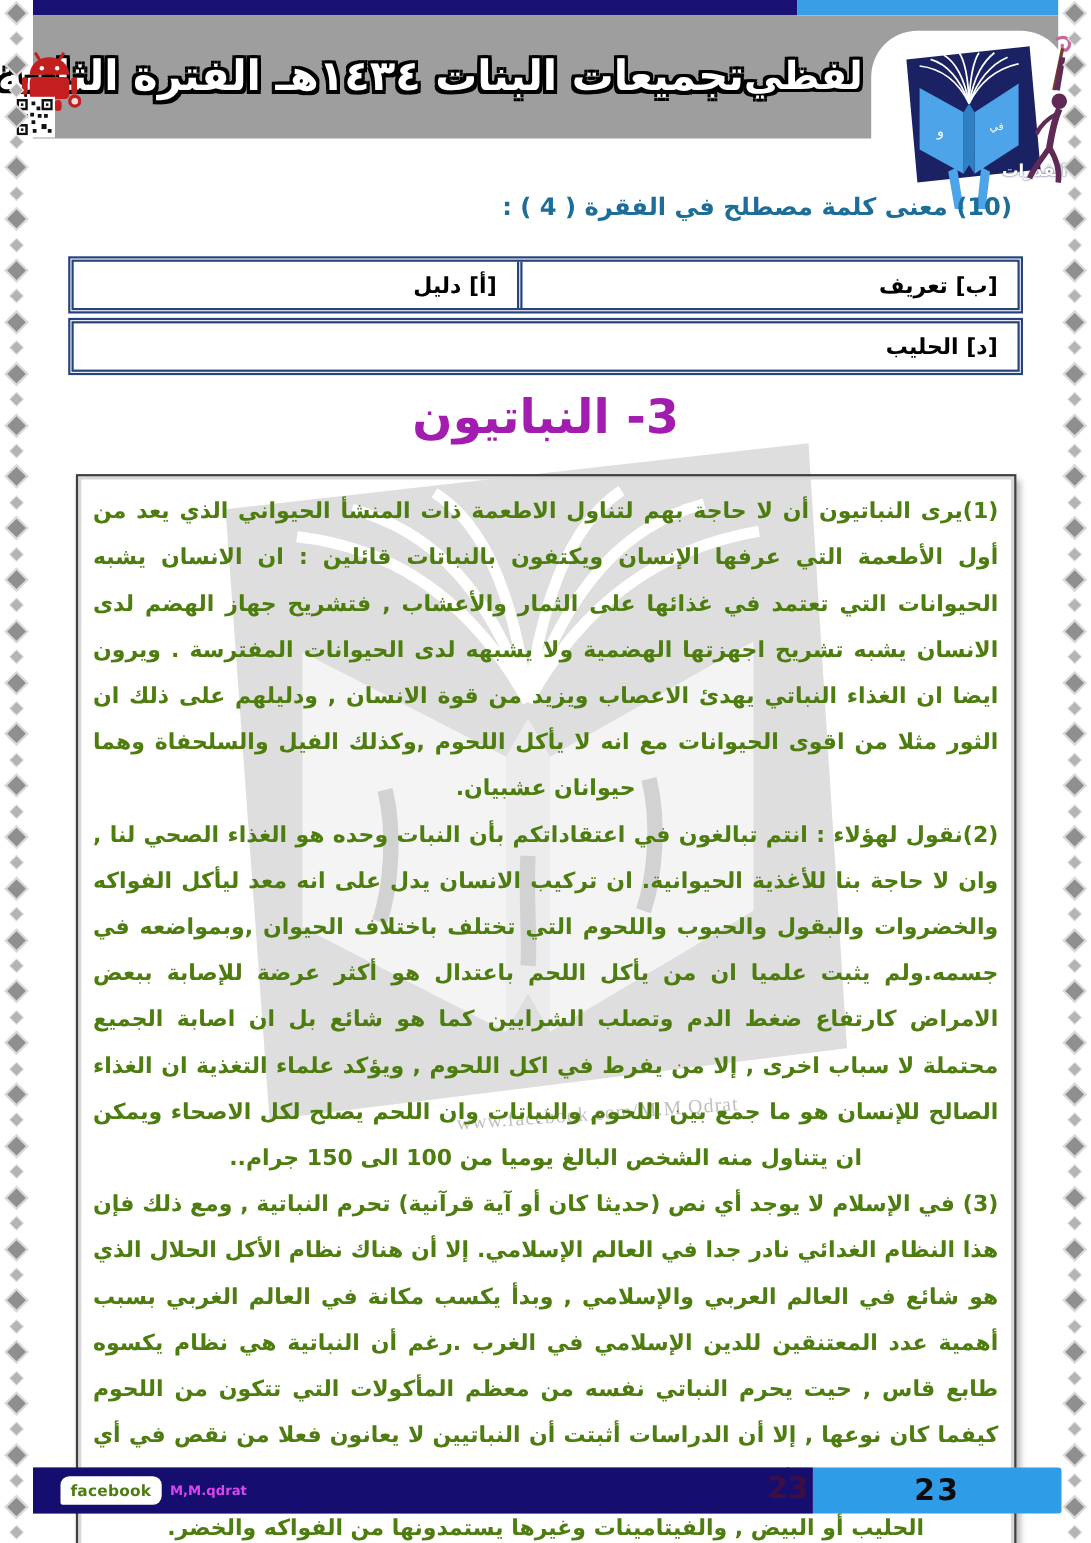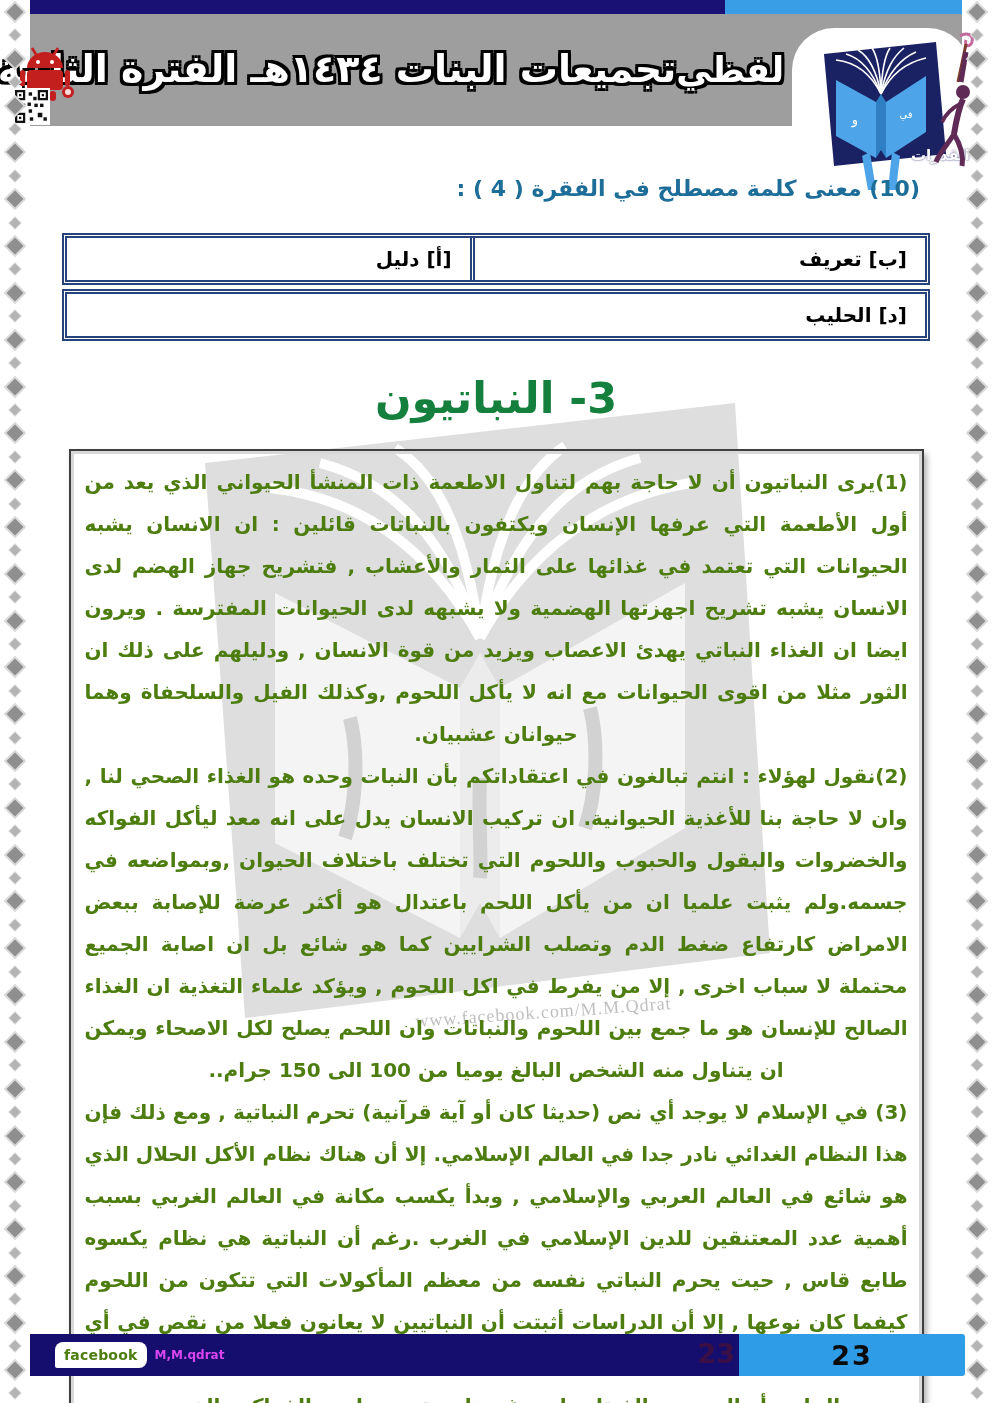--- a/index.html
+++ b/index.html
@@ -36,21 +36,21 @@
   .question { position:absolute; top:176px; right:72px; direction:rtl; color:#1d6d99; font-size:22px; font-weight:bold; z-index:4; white-space:nowrap; }
 
   
   .options-table { direction:rtl; margin:21px 62px 0 62px; }
   .opt-row { display:flex; border:5px double #26437c; background:#ffffff; margin-bottom:4px; }
   .opt-cell { padding:9px 18px; font-size:20px; font-weight:bold; color:#000; direction:rtl; }
   .opt-cell:first-child { flex:0 0 52.5%; }
   .opt-cell:nth-child(2) { flex:1; border-right:5px double #26437c; }
 
   
-  .section-title { margin-top:32px; text-align:center; direction:rtl; color:#15803d; font-size:43px; font-weight:bold; z-index:2; position:relative; }
+  .section-title { margin-top:14px; text-align:center; direction:rtl; color:#a21caf; font-size:43px; font-weight:bold; z-index:2; position:relative; }
 
   
   .watermark-book { position:absolute; left:160px; top:378px; z-index:0; }
   .watermark-url { position:absolute; left:415px; top:1002px; z-index:1; color:#bfbfbf; font-family:"Liberation Serif", serif; font-size:18px; transform:rotate(-4deg); letter-spacing:1px; }
 
   
   .passage-box { position:relative; margin:26px auto 0 auto; width:855px; min-height:843px; border:2px solid #3f3f3f; box-shadow:inset 0 0 0 3px #d8d8d8, 3px 5px 6px rgba(0,0,0,0.30); padding:10px 14px 6px 14px; background:transparent; z-index:1; }
   .passage-box p { direction:rtl; text-align:justify; text-align-last:center; -moz-text-align-last:center; color:#4d7c0f; font-size:20px; font-weight:bold; line-height:42px; }
 
   

